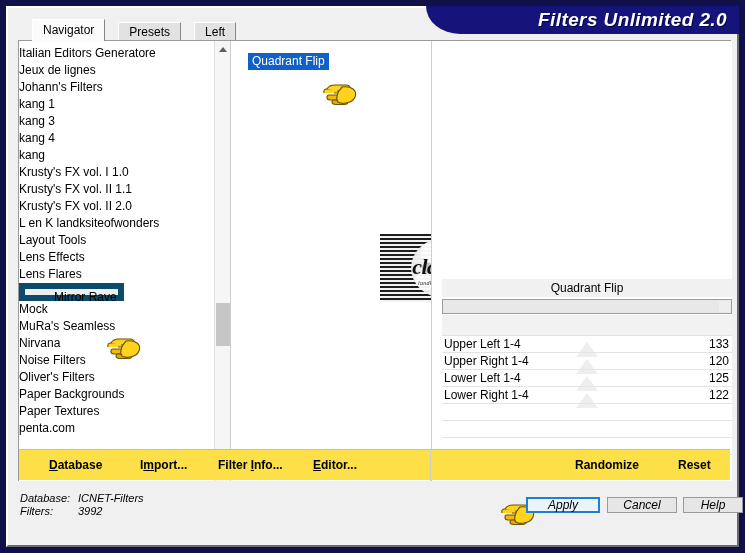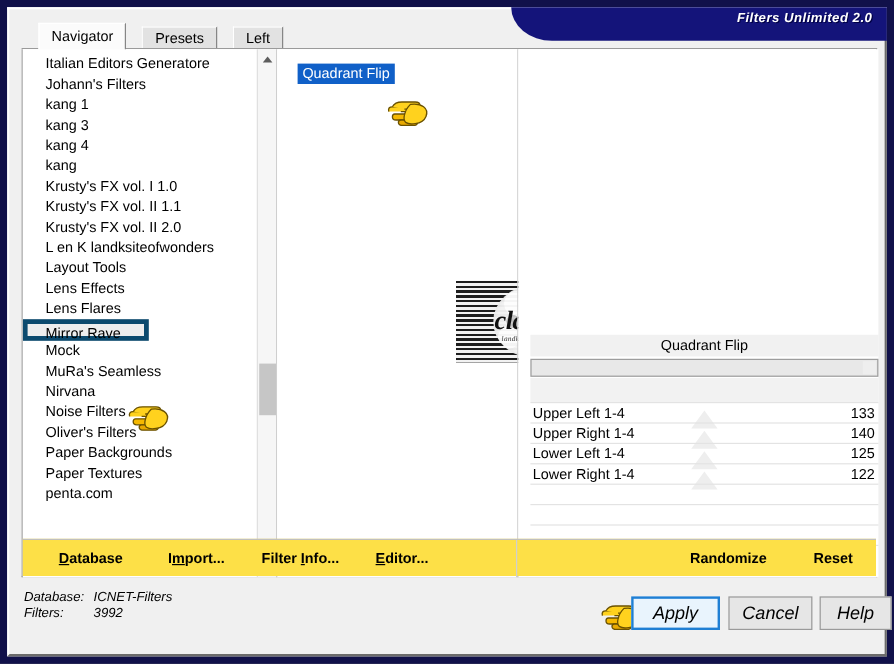--- a/index.html
+++ b/index.html
@@ -41,21 +41,21 @@
     border-bottom-left-radius: 34px 28px;
     overflow: hidden;
   }
   .title-banner .title-text {
     position: absolute;
     right: 12px; top: 3px;
     color: #ffffff;
     font-family: "Liberation Sans", sans-serif;
     font-weight: bold;
     font-style: italic;
-    font-size: 11px;
+    font-size: 19px;
     letter-spacing: 0.4px;
     white-space: nowrap;
     text-shadow: 1px 1px 0 #000044;
   }
 
   
   .tabstrip {
     position: absolute;
     left: 10px; top: 11px;
     height: 22px;
@@ -113,33 +113,33 @@
     overflow: hidden;
   }
   .list-items {
     position: absolute;
     left: 0; top: 4px;
     width: 195px;
   }
   .list-item {
     height: 17px;
     line-height: 17px;
-    padding-left: 19px;
+    padding-left: 0;
     font-size: 12px;
     color: #000;
     white-space: nowrap;
     cursor: default;
   }
   .list-item.selected {
     background: #eeeeee;
-    border: 4px solid #0c4a6e;
+    border: 6px solid #0c4a6e;
     height: 18px;
     line-height: 16px;
     width: 105px;
-    padding-left: 15px;
+    padding-left: 29px;
   }
 
   
   .vscroll {
     position: absolute;
     right: 0; top: 0;
     width: 16px; height: 440px;
     background: #f6f6f6;
     border-left: 1px solid #e0e0e0;
   }
@@ -396,24 +396,24 @@
     left: 2px; top: 6px;
     font-size: 11px;
     color: #000;
     line-height: 13px;
   }
   .status-text .row { display: flex; }
   .status-text .k { width: 58px; }
   .btn {
     position: absolute;
     top: 11px;
-    height: 28px;
+    height: 16px;
     background: #e6e6e6;
     border: 1px solid #9a9a9a;
-    font-size: 15px;
+    font-size: 12px;
     color: #000;
     display: flex;
     align-items: center;
     justify-content: center;
     cursor: default;
   }
   .btn.primary {
     background: #e9f4fd;
     border: 2px solid #1f7fd4;
   }
@@ -434,20 +434,21 @@
         <div class="tab">Presets</div>
         <div class="tab">Left</div>
       </div>
       <div class="tab-underline"></div>
 
       <div class="content-frame">
 
         <div class="list-pane">
           <div class="list-items">
             <div class="list-item">Italian Editors Generatore</div>
+            <div class="list-item">Jeux de lignes</div>
             <div class="list-item">Johann's Filters</div>
             <div class="list-item">kang 1</div>
             <div class="list-item">kang 3</div>
             <div class="list-item">kang 4</div>
             <div class="list-item">kang</div>
             <div class="list-item">Krusty's FX vol. I 1.0</div>
             <div class="list-item">Krusty's FX vol. II 1.1</div>
             <div class="list-item">Krusty's FX vol. II 2.0</div>
             <div class="list-item">L en K landksiteofwonders</div>
             <div class="list-item">Layout Tools</div>
@@ -522,21 +523,21 @@
 
           <div class="param-rows">
             <div class="param-row">
               <span class="slider-mark"></span>
               <span class="plabel">Upper Left 1-4</span>
               <span class="pvalue">133</span>
             </div>
             <div class="param-row">
               <span class="slider-mark"></span>
               <span class="plabel">Upper Right 1-4</span>
-              <span class="pvalue">140</span>
+              <span class="pvalue">120</span>
             </div>
             <div class="param-row">
               <span class="slider-mark"></span>
               <span class="plabel">Lower Left 1-4</span>
               <span class="pvalue">125</span>
             </div>
             <div class="param-row">
               <span class="slider-mark"></span>
               <span class="plabel">Lower Right 1-4</span>
               <span class="pvalue">122</span>

